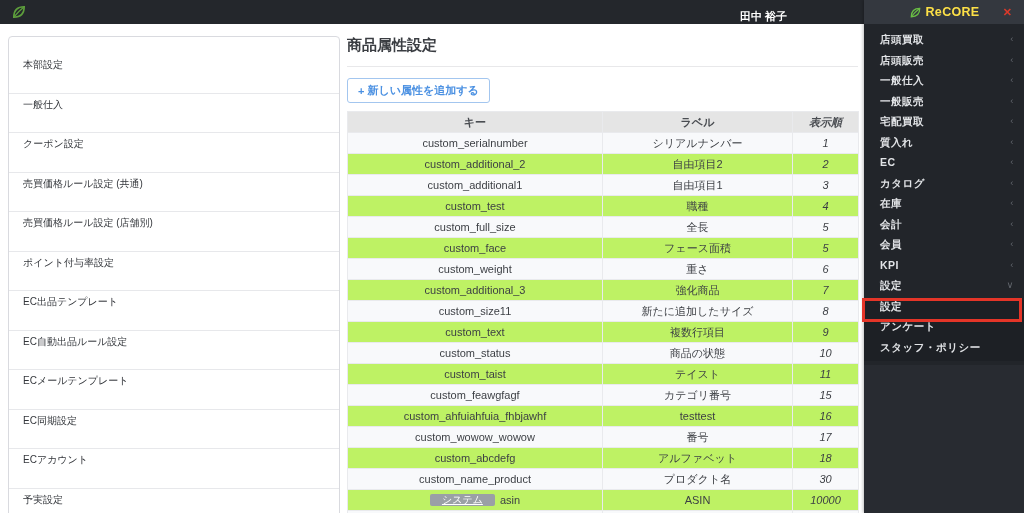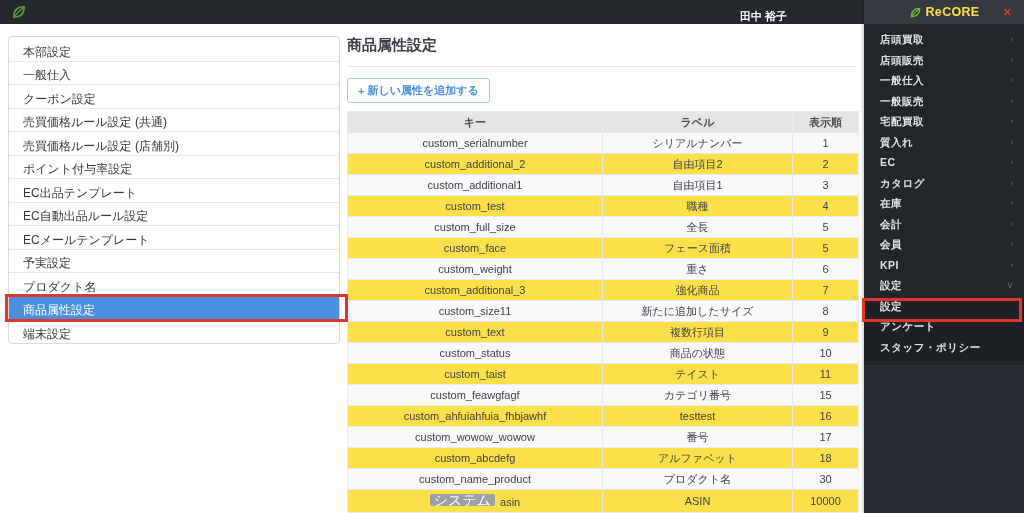--- a/index.html
+++ b/index.html
@@ -8,22 +8,22 @@
     background:#ffffff;font-family:"Liberation Sans",sans-serif;
     -webkit-font-smoothing:antialiased;
   }
   
   .topbar{position:absolute;left:0;top:0;width:100%;height:24px;background:#24272c;z-index:1;}
   .topbar .leaf{position:absolute;left:11px;top:4px;width:16px;height:16px;display:block;}
   .topbar .user{position:absolute;right:237px;top:4px;line-height:24px;color:#ffffff;font-size:11px;font-weight:bold;cursor:pointer;}
   
   .left-panel{position:absolute;left:8px;top:36px;width:330px;background:#ffffff;
     border:1px solid #d9dadf;border-radius:4px;z-index:2;}
-  .lp-item{position:relative;height:23.5px;display:flex;align-items:flex-end;
-    padding:0 12px 0 14px;font-size:12px;color:#33363b;cursor:pointer;box-sizing:border-box;}
+  .lp-item{position:relative;height:23.5px;display:flex;align-items:center;
+    padding:0 12px 0 14px;font-size:10px;color:#33363b;cursor:pointer;box-sizing:border-box;margin-top:16px;}
   .lp-item + .lp-item{border-top:1px solid #e7e8eb;}
   .lp-item.selected{background:#4a90e2;color:#ffffff;}
   .lp-item:first-child{border-radius:3px 3px 0 0;}
   .lp-item:last-child{border-radius:0 0 3px 3px;}
   
   .annotation{position:absolute;border:3px solid #e53528;pointer-events:none;z-index:6;}
   .annotation-lp{left:-4px;right:-9px;top:-3px;bottom:-3px;}
   .annotation-sb{left:-2px;right:2px;top:-2px;bottom:-2px;}
   
   .main{position:absolute;left:347px;top:36px;width:511px;z-index:1;}
@@ -31,27 +31,27 @@
   .divider{border-bottom:1px solid #e8e8ea;margin-top:11px;}
   .add-btn{margin-top:11px;display:inline-flex;align-items:center;gap:3px;
     background:#ffffff;border:1px solid #a3c6ef;border-radius:3px;color:#4a90e2;
     font-size:11px;font-weight:bold;padding:4px 10px;cursor:pointer;font-family:inherit;}
   .add-btn .plus{font-size:11px;font-weight:bold;}
   .attr-table{margin-top:8px;width:511px;border-collapse:collapse;table-layout:fixed;
     border:1px solid #e6e7ea;}
   .attr-table th,.attr-table td{border:1px solid #e9eaed;text-align:center;
     font-size:11px;padding:4px 6px;line-height:12px;box-sizing:border-box;overflow:hidden;white-space:nowrap;}
   .attr-table th{background:#e5e5e5;color:#4a4d52;font-weight:bold;}
-  .attr-table td{color:#3c3f44;background:#fde047;}
+  .attr-table td{color:#3c3f44;background:#bef264;}
   .attr-table tbody tr:nth-child(odd) td{background:#f8f9fb;}
   .col-key{width:255px;}
   .col-label{width:190px;}
-  .col-order{width:66px;}
-  .badge{display:inline-block;background:#9aa0a6;color:#ffffff;font-size:14px;
-    padding:1px 4px;border-radius:2px;margin-right:5px;line-height:10px;vertical-align:1px;}
+  .col-order{width:66px;font-style:italic;}
+  .badge{display:inline-block;background:#9aa0a6;color:#ffffff;font-size:10px;
+    padding:1px 12px;border-radius:2px;margin-right:5px;line-height:10px;vertical-align:1px;text-decoration:underline;}
   
   .sidebar{position:absolute;right:0;top:0;width:160px;height:513px;z-index:5;
     display:flex;flex-direction:column;background:#282b31;box-shadow:-1px 0 3px rgba(0,0,0,.25);}
   .sb-header{height:24px;flex:0 0 24px;background:#34383f;position:relative;
     display:flex;align-items:center;justify-content:center;}
   .brand{display:inline-flex;align-items:center;gap:4px;color:#fde047;font-size:12.5px;
     font-weight:bold;letter-spacing:.3px;}
   .brand svg{width:13px;height:13px;display:block;}
   .sb-close{position:absolute;right:12px;top:0;line-height:24px;color:#d93a2b;
     font-size:11px;font-weight:bold;cursor:pointer;}
@@ -116,21 +116,29 @@
     <div class="lp-item">
       <span>EC自動出品ルール設定</span>
 
     </div>
 
     <div class="lp-item">
       <span>ECメールテンプレート</span>
 
     </div>
 
-
+    <div class="lp-item">
+      <span>EC同期設定</span>
+
+    </div>
+
+    <div class="lp-item">
+      <span>ECアカウント</span>
+
+    </div>
 
     <div class="lp-item">
       <span>予実設定</span>
 
     </div>
 
     <div class="lp-item">
       <span>プロダクト名</span>
 
     </div>

